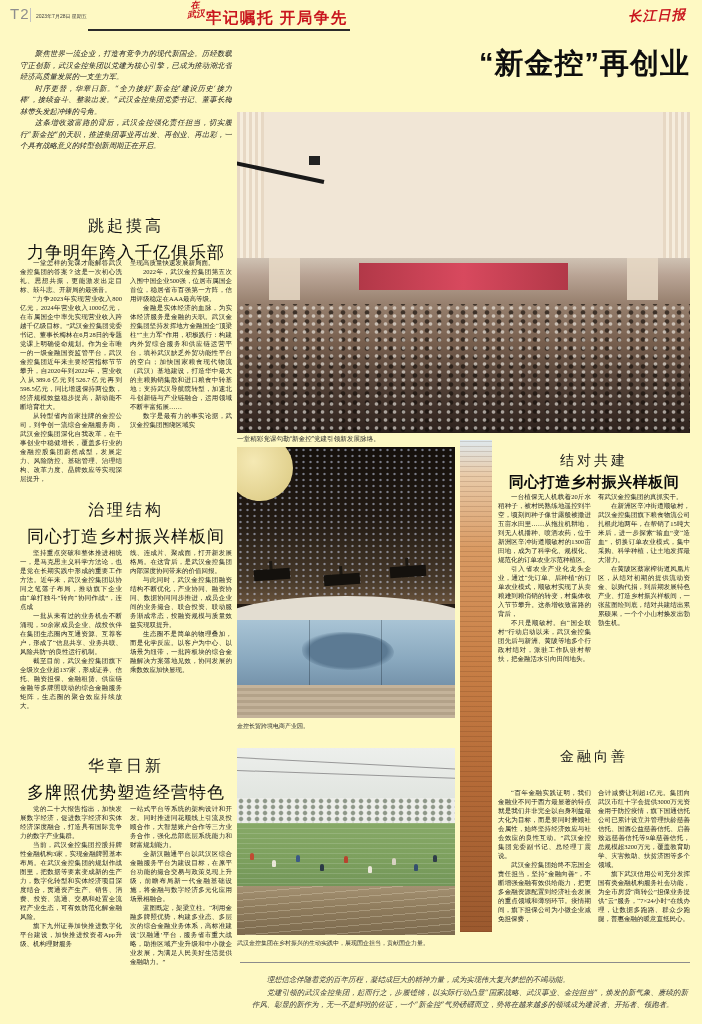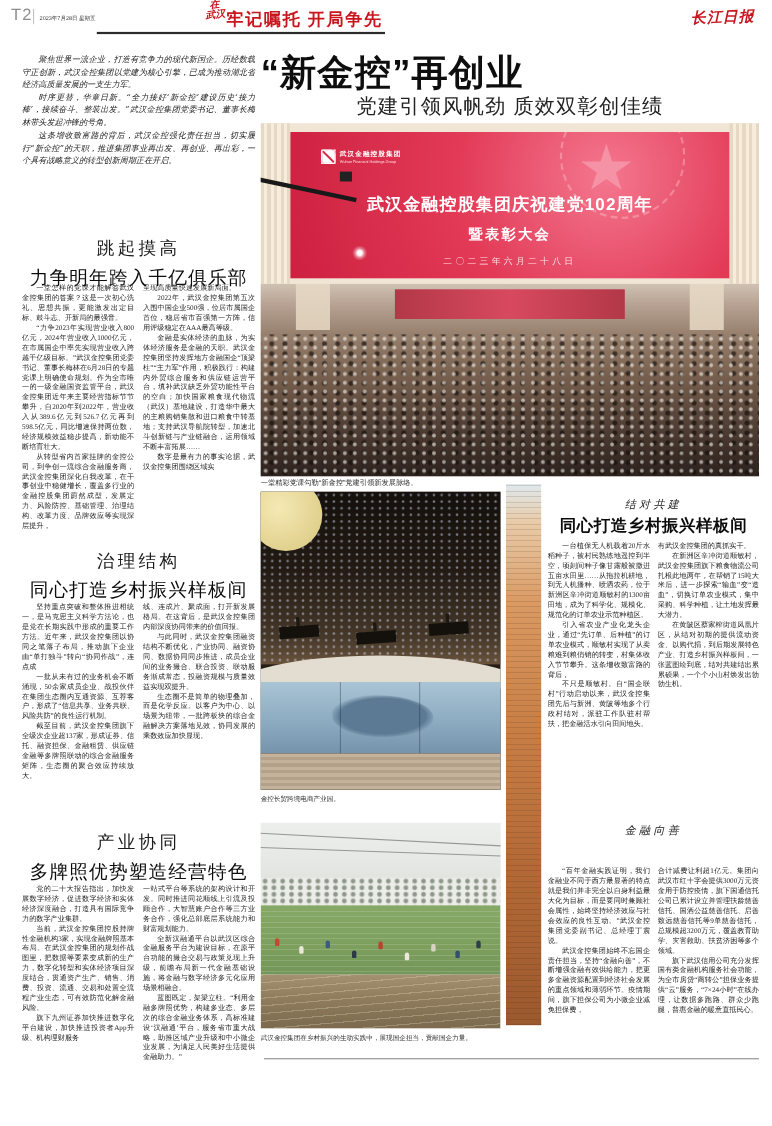--- a/index.html
+++ b/index.html
@@ -1,47 +1,47 @@
 <!DOCTYPE html>
 <html><head>
 <meta charset="utf-8">
 <style>
   html,body{margin:0;padding:0;background:#e8e8e8;}
-  .page{position:relative;width:702px;height:1024px;background:#ffffff;margin:0 auto;overflow:hidden;
+  .page{position:relative;width:702px;height:1024px;background:#fef9c3;margin:0 auto;overflow:hidden;
         font-family:"Liberation Sans",sans-serif;}
   .abs{position:absolute;}
 
   
   .page-no{left:10px;top:5px;font-size:15px;color:#8e8e8e;letter-spacing:1px;font-weight:500;}
   .hdr-vline{left:30px;top:8px;width:1px;height:14px;background:#c2c2c2;}
   .hdr-date{left:36px;top:13px;font-size:5px;color:#3c3c3c;}
   .hdr-rule{left:88px;top:29px;width:262px;height:2px;background:#2b2b2b;}
   .stamp{left:185px;top:1px;width:22px;height:29px;color:#c9161e;
          font-family:"DejaVu Serif",serif;font-style:italic;font-weight:bold;
          font-size:9px;line-height:9px;transform:rotate(-6deg);text-align:center;}
   .banner{left:206px;top:8px;font-size:15.5px;font-weight:bold;color:#c9161e;letter-spacing:1.5px;}
   .masthead{left:628px;top:7px;font-size:13.5px;font-weight:bold;color:#c9161e;
             font-family:"DejaVu Serif",serif;font-style:italic;letter-spacing:1px;transform:rotate(-2deg);}
 
   
-  .main-title{left:237px;top:44px;width:453px;text-align:left;font-size:33px;font-weight:bold;
+  .main-title{left:237px;top:44px;width:453px;text-align:right;font-size:29px;font-weight:bold;
               color:#0e0e0e;letter-spacing:1px;}
   .sub-title{left:237px;top:84px;width:453px;text-align:center;font-size:18.5px;font-weight:500;
              color:#222;letter-spacing:1px;}
 
   
   .intro{left:20px;top:48px;width:212px;height:138px;overflow:hidden;
          font-family:"DejaVu Serif",serif;font-style:italic;font-size:7.4px;line-height:11.5px;
          color:#222;text-align:justify;}
   .intro p{margin:0;text-indent:2em;}
 
   
   .sec-hdr{text-align:center;}
   .kicker{font-size:16px;color:#1b1b1b;letter-spacing:3px;margin:0 0 4px 0;}
-  .kicker-sm{font-size:10px;color:#1b1b1b;letter-spacing:3px;margin:0 0 3px 0;font-style:italic;}
+  .kicker-sm{font-size:14px;color:#1b1b1b;letter-spacing:3px;margin:0 0 3px 0;}
   .sec-title{font-size:17px;font-weight:normal;color:#0c0c0c;letter-spacing:1px;margin:0;}
   .sec-title-sm{font-size:15px;font-weight:bold;color:#0c0c0c;letter-spacing:.5px;margin:0;}
   .body-col{font-family:"Liberation Serif",serif;font-size:6.5px;line-height:9px;color:#1d1d1d;
             text-align:justify;overflow:hidden;}
   .body-col p{margin:0;text-indent:2em;}
 
   
   .caption{font-size:6.6px;color:#2f2f2f;}
   .caption-sm{font-size:6px;color:#2f2f2f;}
 
@@ -147,46 +147,30 @@
   <div class="abs hdr-date">2023年7月28日 星期五</div>
   <div class="abs hdr-rule"></div>
   <div class="abs stamp">
     <span>在</span><br>
     <span>武汉</span>
   </div>
   <div class="abs banner">牢记嘱托 开局争先</div>
   <div class="abs masthead">长江日报</div>
 
   <div class="abs main-title">“新金控”再创业</div>
-  <div class="abs sub-title">党建引领风帆劲 质效双彰创佳绩</div>
 
   <div class="abs intro">
     <p>聚焦世界一流企业，打造有竞争力的现代新国企。历经数载守正创新，武汉金控集团以党建为核心引擎，已成为推动湖北省经济高质量发展的一支生力军。</p>
     <p>时序更替，华章日新。“全力接好‘新金控’建设历史‘接力棒’，接续奋斗、整装出发。”武汉金控集团党委书记、董事长梅林带头发起冲锋的号角。</p>
     <p>这条增收致富路的背后，武汉金控强化责任担当，切实履行“新金控”的天职，推进集团事业再出发、再创业、再出彩，一个具有战略意义的转型创新周期正在开启。</p>
   </div>
 
   <div class="abs photo ph1">
     <div class="colL"></div>
     <div class="colR"></div>
-    <div class="screen">
-      <div class="emblem"></div>
-      <div class="star"></div>
-      <div class="sparkle"></div>
-      <div class="logo-row">
-        <div class="logo-mark"></div>
-        <div>
-          <div class="logo-cn">武汉金融控股集团</div>
-          <div class="logo-en">Wuhan Financial Holdings Group</div>
-        </div>
-      </div>
-      <div class="l1">武汉金融控股集团庆祝建党102周年</div>
-      <div class="l2">暨表彰大会</div>
-      <div class="l3">二〇二三年六月二十八日</div>
-    </div>
     <div class="jib"></div>
     <div class="jib-cam"></div>
   </div>
 
   <div class="abs photo ph2">
     <div class="far-screen"></div>
     <div class="pilL"></div>
     <div class="pilR"></div>
     <div class="crowd"></div>
   </div>
@@ -217,21 +201,21 @@
     <p>一批从未有过的业务机会不断涌现，50余家成员企业、战投伙伴在集团生态圈内互通资源、互荐客户，形成了“信息共享、业务共联、风险共防”的良性运行机制。</p>
     <p>截至目前，武汉金控集团旗下全级次企业超137家，形成证券、信托、融资担保、金融租赁、供应链金融等多牌照联动的综合金融服务矩阵，生态圈的聚合效应持续放大。</p>
   </div>
   <div class="abs body-col" style="left:130px;top:548px;width:102px;height:206px;">
     <p style="text-indent:0;">线、连成片、聚成面，打开新发展格局。在这背后，是武汉金控集团内部深度协同带来的价值回报。</p>
     <p>与此同时，武汉金控集团融资结构不断优化，产业协同、融资协同、数据协同同步推进，成员企业间的业务撮合、联合投资、联动服务渐成常态，投融资规模与质量效益实现双提升。</p>
     <p>生态圈不是简单的物理叠加，而是化学反应。以客户为中心、以场景为纽带，一批跨板块的综合金融解决方案落地见效，协同发展的乘数效应加快显现。</p>
   </div>
 
   <div class="abs sec-hdr" style="left:20px;top:756px;width:212px;">
-    <p class="kicker">产业协同</p>
+    <p class="kicker">华章日新</p>
     <p class="sec-title">多牌照优势塑造经营特色</p>
   </div>
   <div class="abs body-col" style="left:20px;top:804px;width:102px;height:212px;">
     <p>党的二十大报告指出，加快发展数字经济，促进数字经济和实体经济深度融合，打造具有国际竞争力的数字产业集群。</p>
     <p>当前，武汉金控集团控股持牌性金融机构3家，实现金融牌照基本布局。在武汉金控集团的规划作战图里，把数据等要素变成新的生产力，数字化转型和实体经济项目深度结合，贯通资产生产、销售、消费、投资、流通、交易和处置全流程产业生态，可有效防范化解金融风险。</p>
     <p>旗下九州证券加快推进数字化平台建设，加快推进投资者App升级、机构理财服务</p>
   </div>
   <div class="abs body-col" style="left:130px;top:804px;width:102px;height:212px;">
     <p style="text-indent:0;">一站式平台等系统的架构设计和开发。同时推进同花顺线上引流及投顾合作，大智慧账户合作等三方业务合作，强化总部底层系统能力和财富规划能力。</p>
     <p>全新汉融通平台以武汉区综合金融服务平台为建设目标，在原平台功能的撮合交易与政策兑现上升级，前瞻布局新一代金融基础设施，将金融与数字经济多元化应用场景相融合。</p>
@@ -300,15 +284,17 @@
     <p>“百年金融实践证明，我们金融业不同于西方最显著的特点就是我们并非完全以自身利益最大化为目标，而是要同时兼顾社会属性，始终坚持经济效应与社会效应的良性互动。”武汉金控集团党委副书记、总经理丁震说。</p>
     <p>武汉金控集团始终不忘国企责任担当，坚持“金融向善”，不断增强金融有效供给能力，把更多金融资源配置到经济社会发展的重点领域和薄弱环节。疫情期间，旗下担保公司为小微企业减免担保费，</p>
   </div>
   <div class="abs body-col" style="left:598px;top:788px;width:92px;height:170px;">
     <p style="text-indent:0;">合计减费让利超1亿元。集团向武汉市红十字会提供3000万元资金用于防控疫情，旗下国通信托公司已累计设立并管理扶龄慈善信托、国酒公益慈善信托、启善致远慈善信托等9单慈善信托，总规模超3200万元，覆盖教育助学、灾害救助、扶贫济困等多个领域。</p>
     <p>旗下武汉信用公司充分发挥国有类金融机构服务社会功能，为全市房贷“商转公”担保业务提供“云”服务，“7×24小时”在线办理，让数据多跑路、群众少跑腿，普惠金融的暖意直抵民心。</p>
   </div>
 
   <div class="abs bot-rule"></div>
   <div class="abs motto">
+    <p>理想信念伴随着党的百年历程，凝结成巨大的精神力量，成为实现伟大复兴梦想的不竭动能。</p>
+    <p>党建引领的武汉金控集团，起而行之，步履铿锵，以实际行动凸显“国家战略、武汉事业、金控担当”，焕发的新气象、赓续的新作风、彰显的新作为，无一不是鲜明的佐证，一个“新金控”气势磅礴而立，势将在越来越多的领域成为建设者、开拓者、领跑者。</p>
   </div>
 
 </div>
 
 </body></html>

